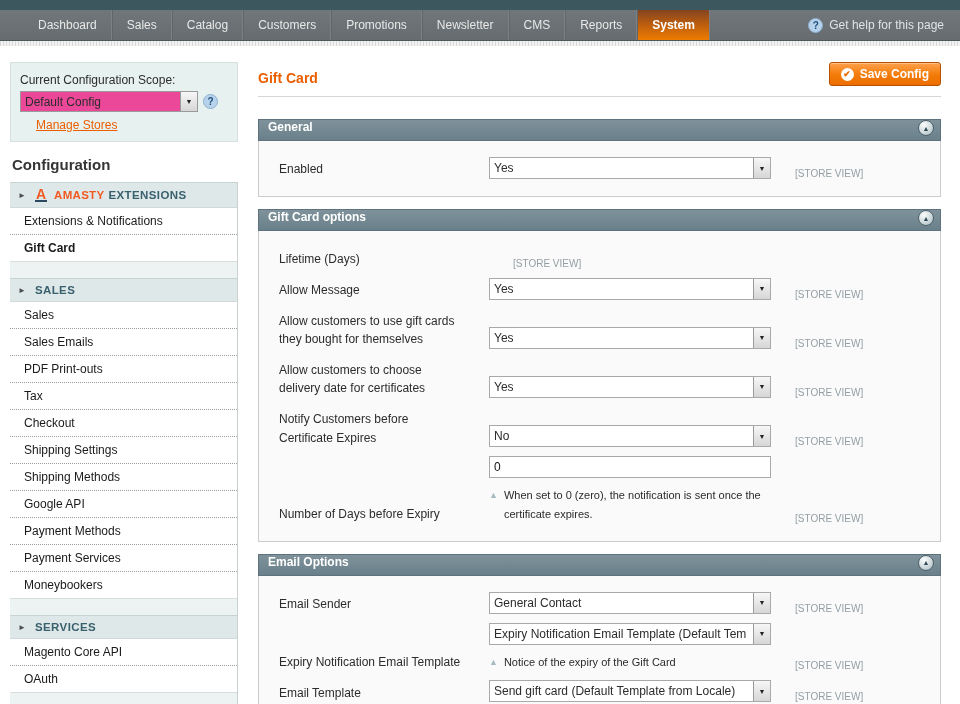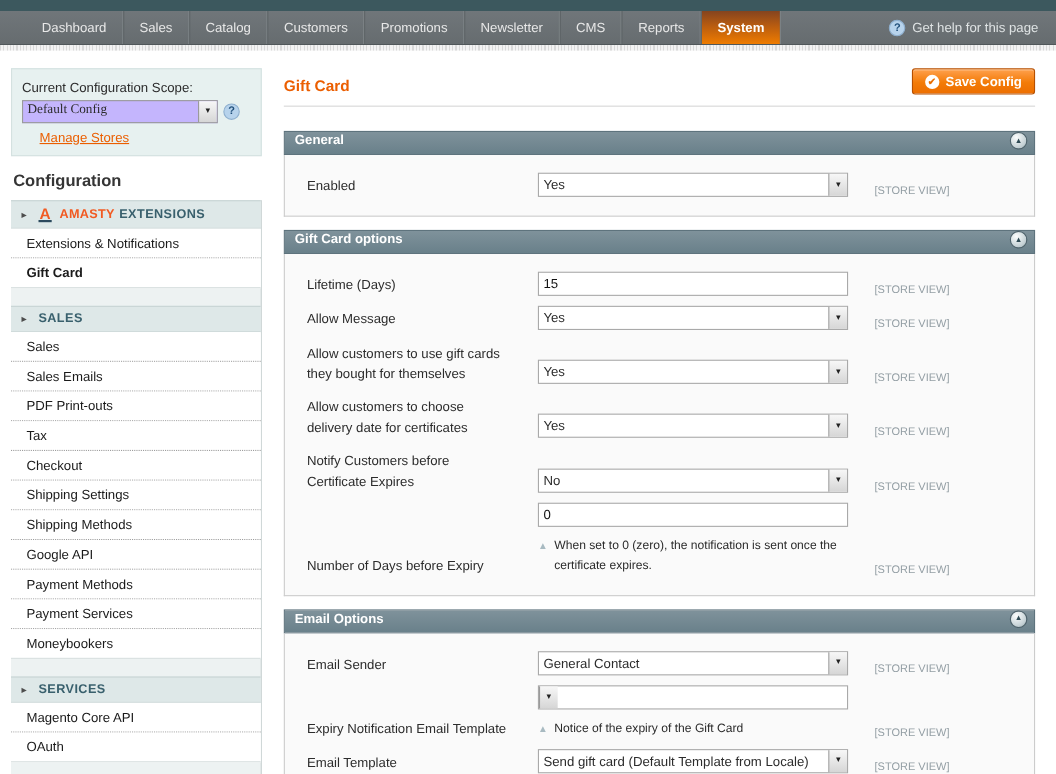--- a/index.html
+++ b/index.html
@@ -26,22 +26,22 @@
 
   
   .page { display:flex; padding:16px 19px 0 10px; height:658px; overflow:hidden; }
   .sidebar { width:228px; flex-shrink:0; }
   .main { flex:1; margin-left:20px; }
 
   
   .scope-box { background:#e7f1f0; border:1px solid #d4e1e0; padding:10px 9px 9px 9px; }
   .scope-label { margin-bottom:4px; color:#2c2c2c; }
   .scope-row { display:flex; align-items:center; gap:5px; }
-  .side-select { width:178px; height:21px; background:#c4b5fd; border:1px solid #9a9a9a;
-    display:flex; cursor:pointer;font-family:Liberation Serif, serif; }
+  .side-select { width:178px; height:21px; background:#ec4899; border:1px solid #9a9a9a;
+    display:flex; align-items:center; cursor:pointer; }
   .side-select .sel-value { flex:1; padding-left:4px; white-space:nowrap; overflow:hidden; }
   .sel-btn { width:17px; align-self:stretch; border-left:1px solid #9a9a9a;
     background:linear-gradient(180deg,#f7f7f7,#d6d6d6); display:flex;
     align-items:center; justify-content:center; cursor:pointer; }
   .sel-arrow { font-size:7px; color:#222; line-height:1; }
   .manage-link { display:inline-block; margin-top:6px; color:#eb5e00;
     text-decoration:underline; cursor:pointer;margin-left:16px; }
   .side-heading { font-size:15px; font-weight:bold; color:#353535; margin:14px 0 9px 2px; }
 
   .side-nav { background:#edf2f2; border-right:1px solid #c9d1d1; }
@@ -224,21 +224,20 @@
         <div class="section">
           <div class="sec-header">
             <span class="sec-title">Gift Card options</span>
             <span class="collapse-btn">
               <span class="collapse-glyph">▲</span>
             </span>
           </div>
           <div class="sec-body">
             <div class="form-row">
               <div class="f-label">Lifetime (Days)</div>
-              <div class="f-ctrl"><input class="f-input" value="15" style=""></div>
               <div class="f-scope">[STORE VIEW]</div>
             </div>
             <div class="form-row">
               <div class="f-label">Allow Message</div>
               <div class="f-ctrl">
                 <div class="f-select">
                   <span class="sel-value">Yes</span>
                   <span class="sel-btn">
                     <span class="sel-arrow">▼</span>
                   </span>
@@ -312,20 +311,21 @@
                     <span class="sel-arrow">▼</span>
                   </span>
                 </div>
               </div>
               <div class="f-scope">[STORE VIEW]</div>
             </div>
             <div class="form-row">
               <div class="f-label">Expiry Notification Email Template</div>
               <div class="f-ctrl">
                 <div class="f-select">
+                  <span class="sel-value">Expiry Notification Email Template (Default Tem</span>
                   <span class="sel-btn">
                     <span class="sel-arrow">▼</span>
                   </span>
                 </div>
                 <div class="f-note">
                   <span class="note-icon">▲</span>
                   <span class="note-text">Notice of the expiry of the Gift Card</span>
                 </div>
               </div>
               <div class="f-scope">[STORE VIEW]</div>

